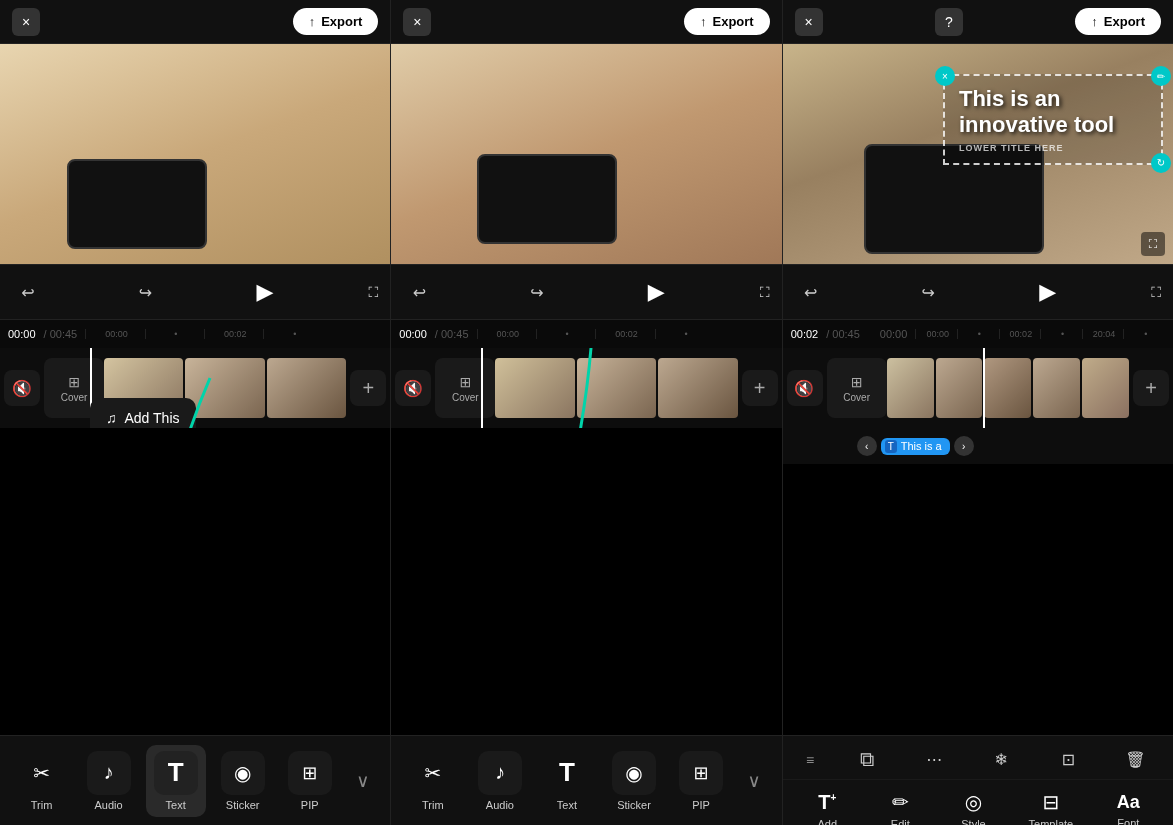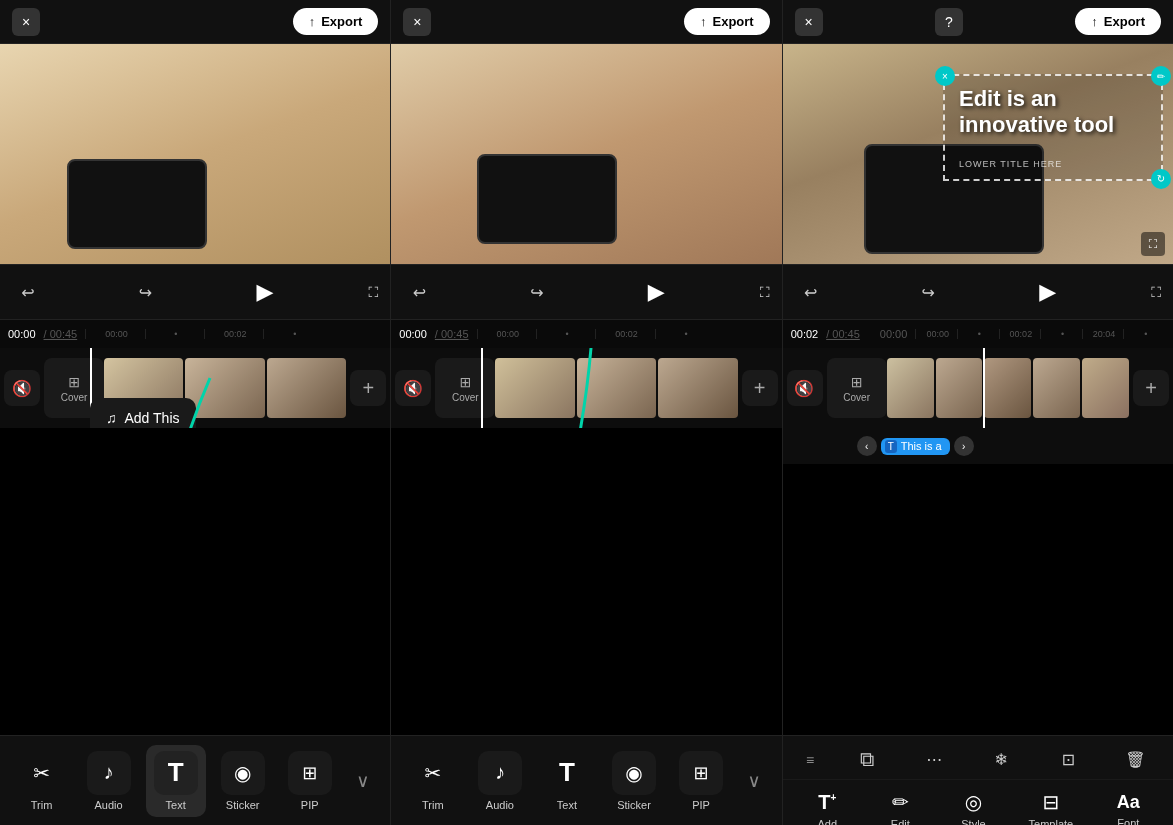--- a/index.html
+++ b/index.html
@@ -116,21 +116,22 @@
       font-weight: 900;
       color: #fff;
       text-shadow: 2px 2px 4px rgba(0,0,0,0.8);
       line-height: 1.2;
     }
     .text-overlay-sub {
       font-size: 9px;
       color: rgba(255,255,255,0.7);
       letter-spacing: 1px;
       text-transform: uppercase;
-      margin-top: 20px;
+      margin-top: 4px;
+      font-weight: bold;
     }
     .overlay-handle {
       position: absolute;
       width: 20px; height: 20px;
       background: #00d4d4;
       border-radius: 50%;
       display: flex; align-items: center; justify-content: center;
       font-size: 10px;
       cursor: pointer;
     }
@@ -186,21 +187,21 @@
       height: 28px;
       background: #0a0a0a;
       display: flex;
       align-items: center;
       padding: 0 8px;
       font-size: 11px;
       color: #888;
       gap: 8px;
     }
     .time-current { color: #fff; }
-    .time-total { color: #555; text-decoration: underline; }
+    .time-total { color: #555; }
     .timeline-marks {
       flex: 1;
       display: flex;
       align-items: center;
       gap: 0;
       overflow: hidden;
     }
     .timeline-mark {
       flex: 1;
       text-align: center;
@@ -637,21 +638,21 @@
   <div class="panel">
 
     <div class="video-preview" style="position:relative;">
       <div class="hand-bg" style="background:linear-gradient(160deg,#c8b48a 0%,#988060 40%,#c0a888 100%);"></div>
       <div class="device-mockup" style="right:10%; left:auto; bottom:10px; width:180px; height:110px;"></div>
 
       <div class="text-overlay-box" style="right:10px; top:30px; width:220px;">
         <div class="overlay-handle overlay-close">×</div>
         <div class="overlay-handle overlay-edit">✏</div>
         <div class="overlay-handle overlay-rotate">↻</div>
-        <div class="text-overlay-title">Edit is an innovative tool</div>
+        <div class="text-overlay-title">This is an innovative tool</div>
         <div class="text-overlay-sub">LOWER TITLE HERE</div>
       </div>
 
       <div class="fullscreen-btn-panel3">⛶</div>
     </div>
 
     <div class="controls-bar">
       <div class="ctrl-btn">↩</div>
       <div class="ctrl-btn">↪</div>
       <button class="play-btn">▶</button>

